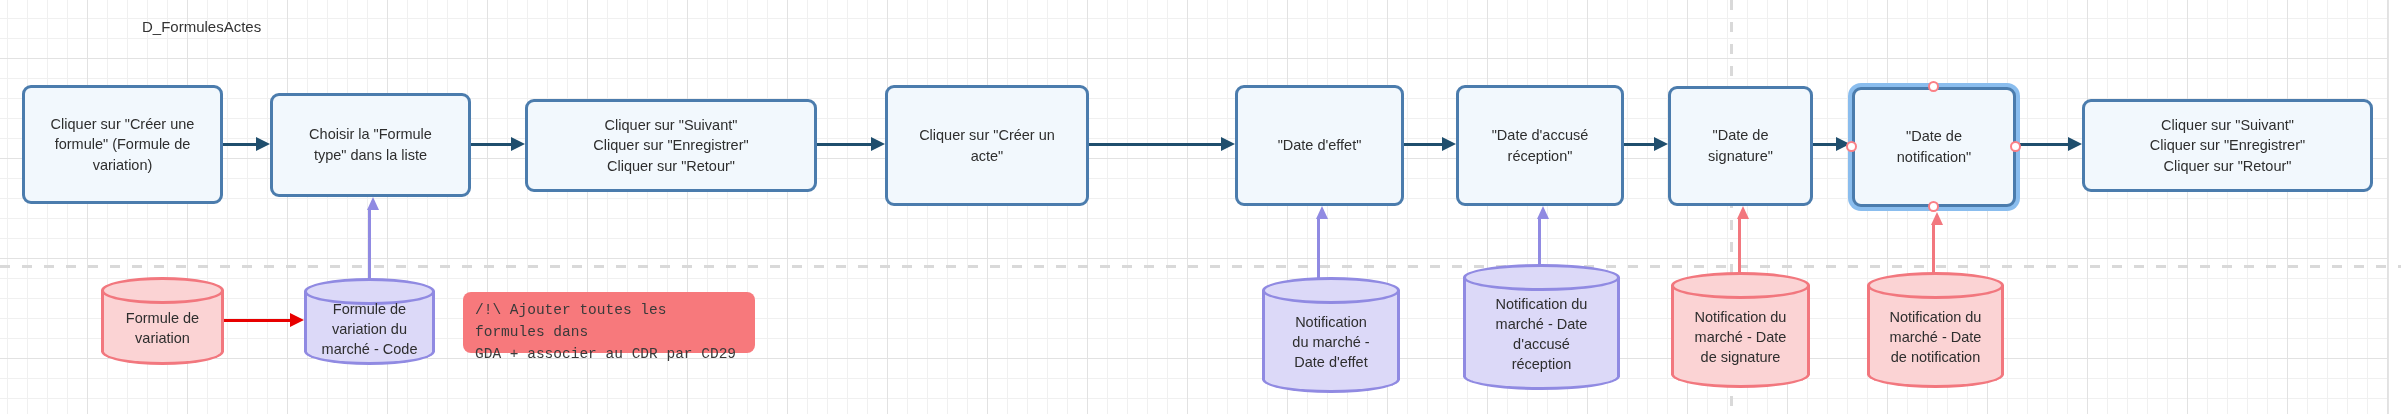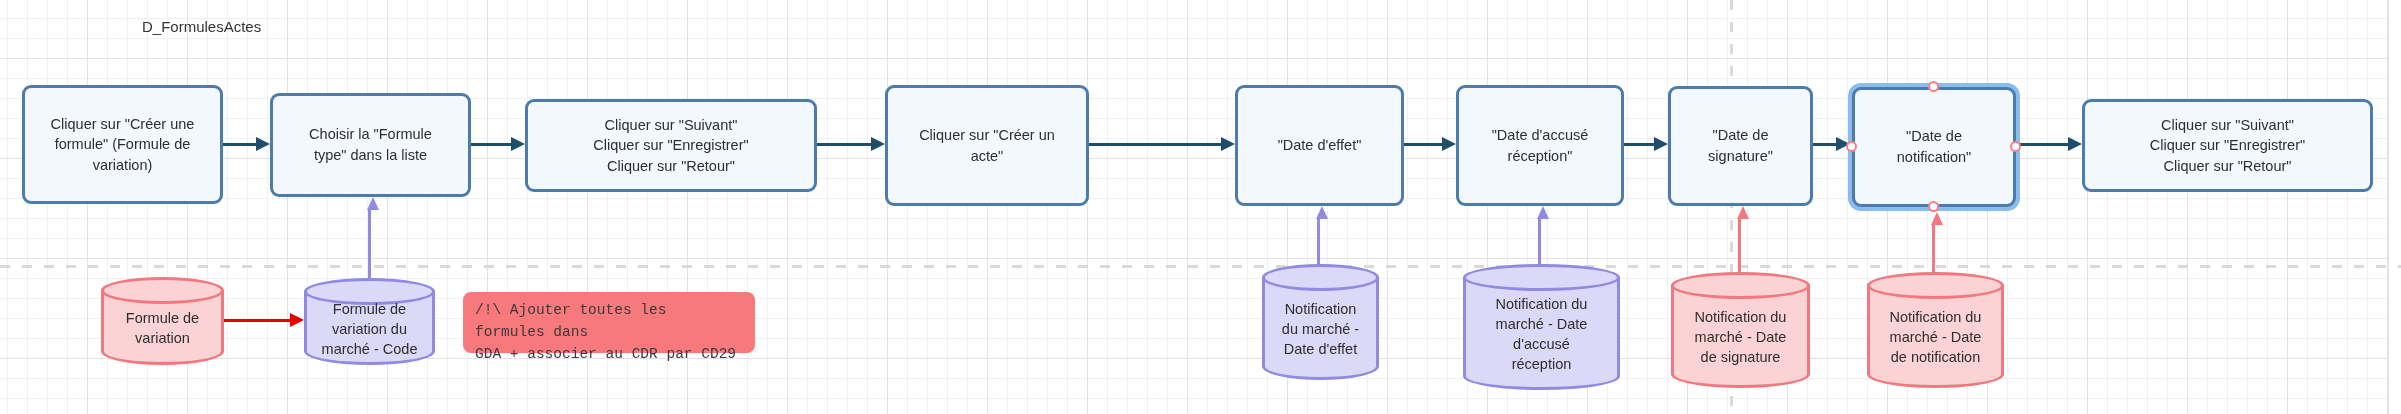--- a/index.html
+++ b/index.html
@@ -149,21 +149,21 @@
     <div class="label">Formule de
 variation</div>
   </div>
   <div class="cyl purple" style="left:304px;top:278px;width:131px;height:87px;">
     <div class="body"></div>
     <div class="top"></div>
     <div class="label">Formule de
 variation du
 marché - Code</div>
   </div>
-  <div class="cyl purple" style="left:1262px;top:264px;width:117px;height:116px;">
+  <div class="cyl purple" style="left:1262px;top:277px;width:138px;height:116px;">
     <div class="body"></div>
     <div class="top"></div>
     <div class="label">Notification
 du marché -
 Date d'effet</div>
   </div>
   <div class="cyl purple" style="left:1463px;top:264px;width:157px;height:126px;">
     <div class="body"></div>
     <div class="top"></div>
     <div class="label">Notification du

